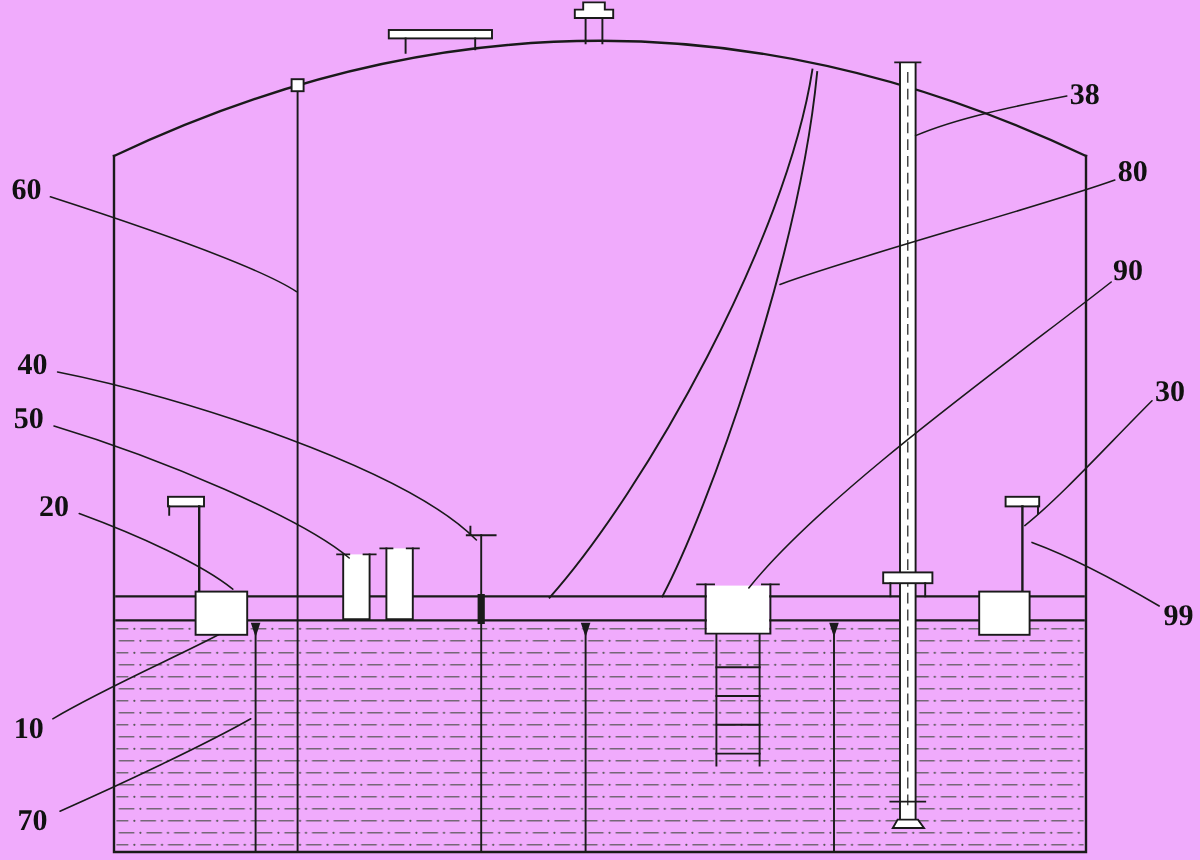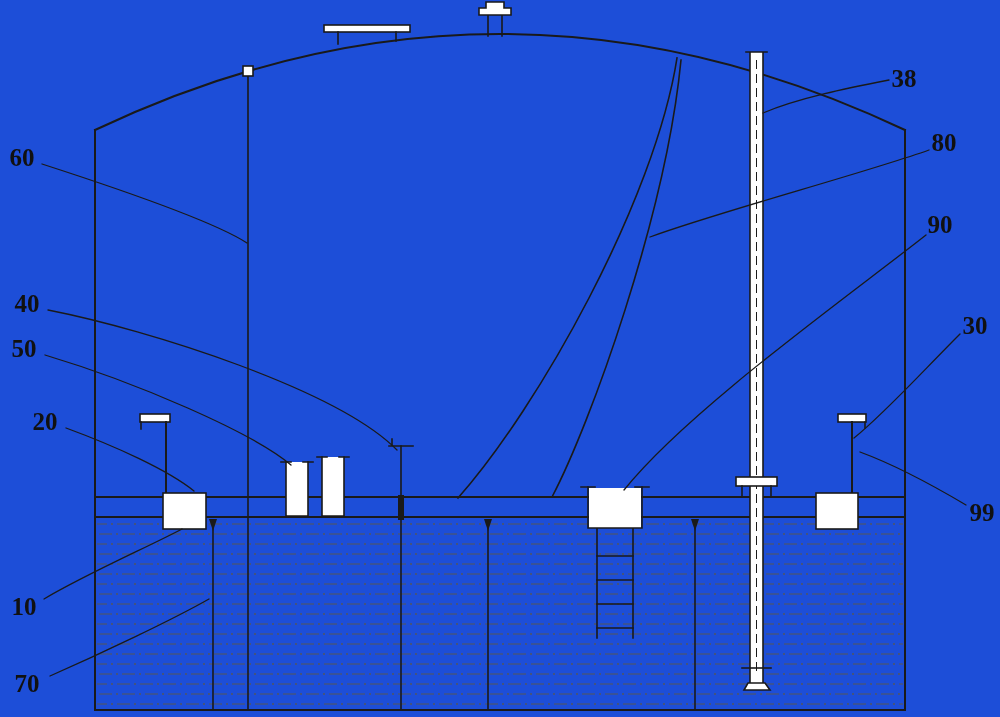--- a/index.html
+++ b/index.html
@@ -1,16 +1,16 @@
 <!DOCTYPE html>
 <html><head>
 <meta charset="utf-8">
 <style>
   html,body{margin:0;padding:0;background:#ffffff;}
-  .stage{position:relative;width:1000px;height:717px;background:#1d4ed8;overflow:hidden;}
+  .stage{position:relative;width:1000px;height:717px;background:#f0abfc;overflow:hidden;}
   svg{display:block;}
   .s2 {stroke:#1a1a1a;stroke-width:2;  fill:none;stroke-linecap:square;}
   .s15{stroke:#1a1a1a;stroke-width:1.6;fill:none;stroke-linecap:square;}
   .s13{stroke:#1a1a1a;stroke-width:1.3;fill:none;stroke-linecap:round;}
   .s1 {stroke:#1a1a1a;stroke-width:1;  fill:none;}
   .wf {fill:#ffffff;}
   .bf {fill:#1a1a1a;stroke:none;}
   .dash{stroke-dasharray:9 5;}
   .lbl{font-family:"Liberation Serif", serif;font-weight:bold;font-size:25px;fill:#111111;}
 </style>

